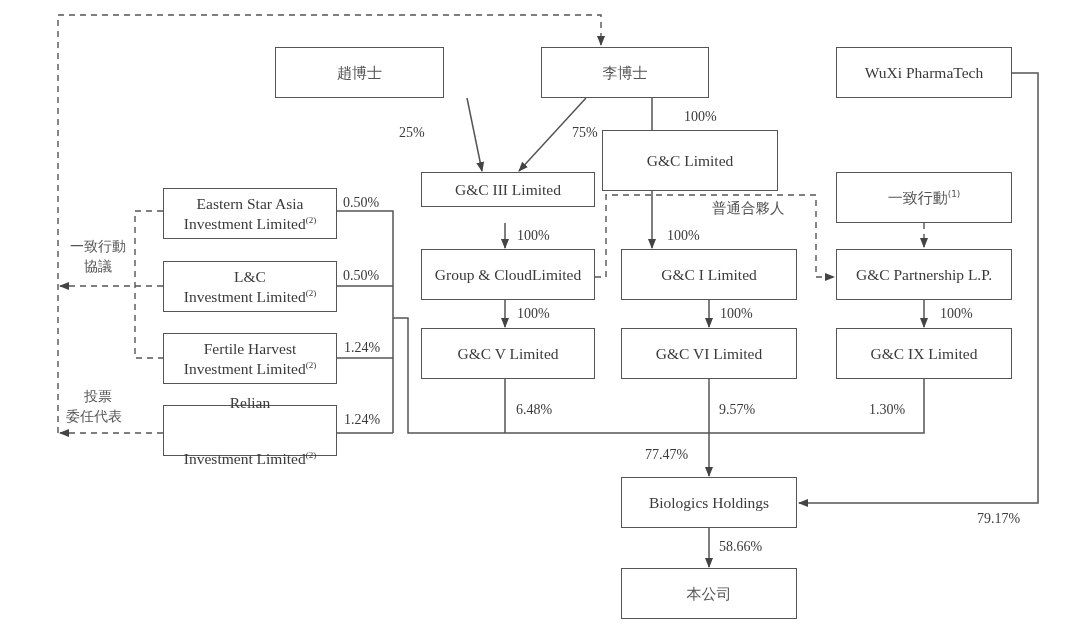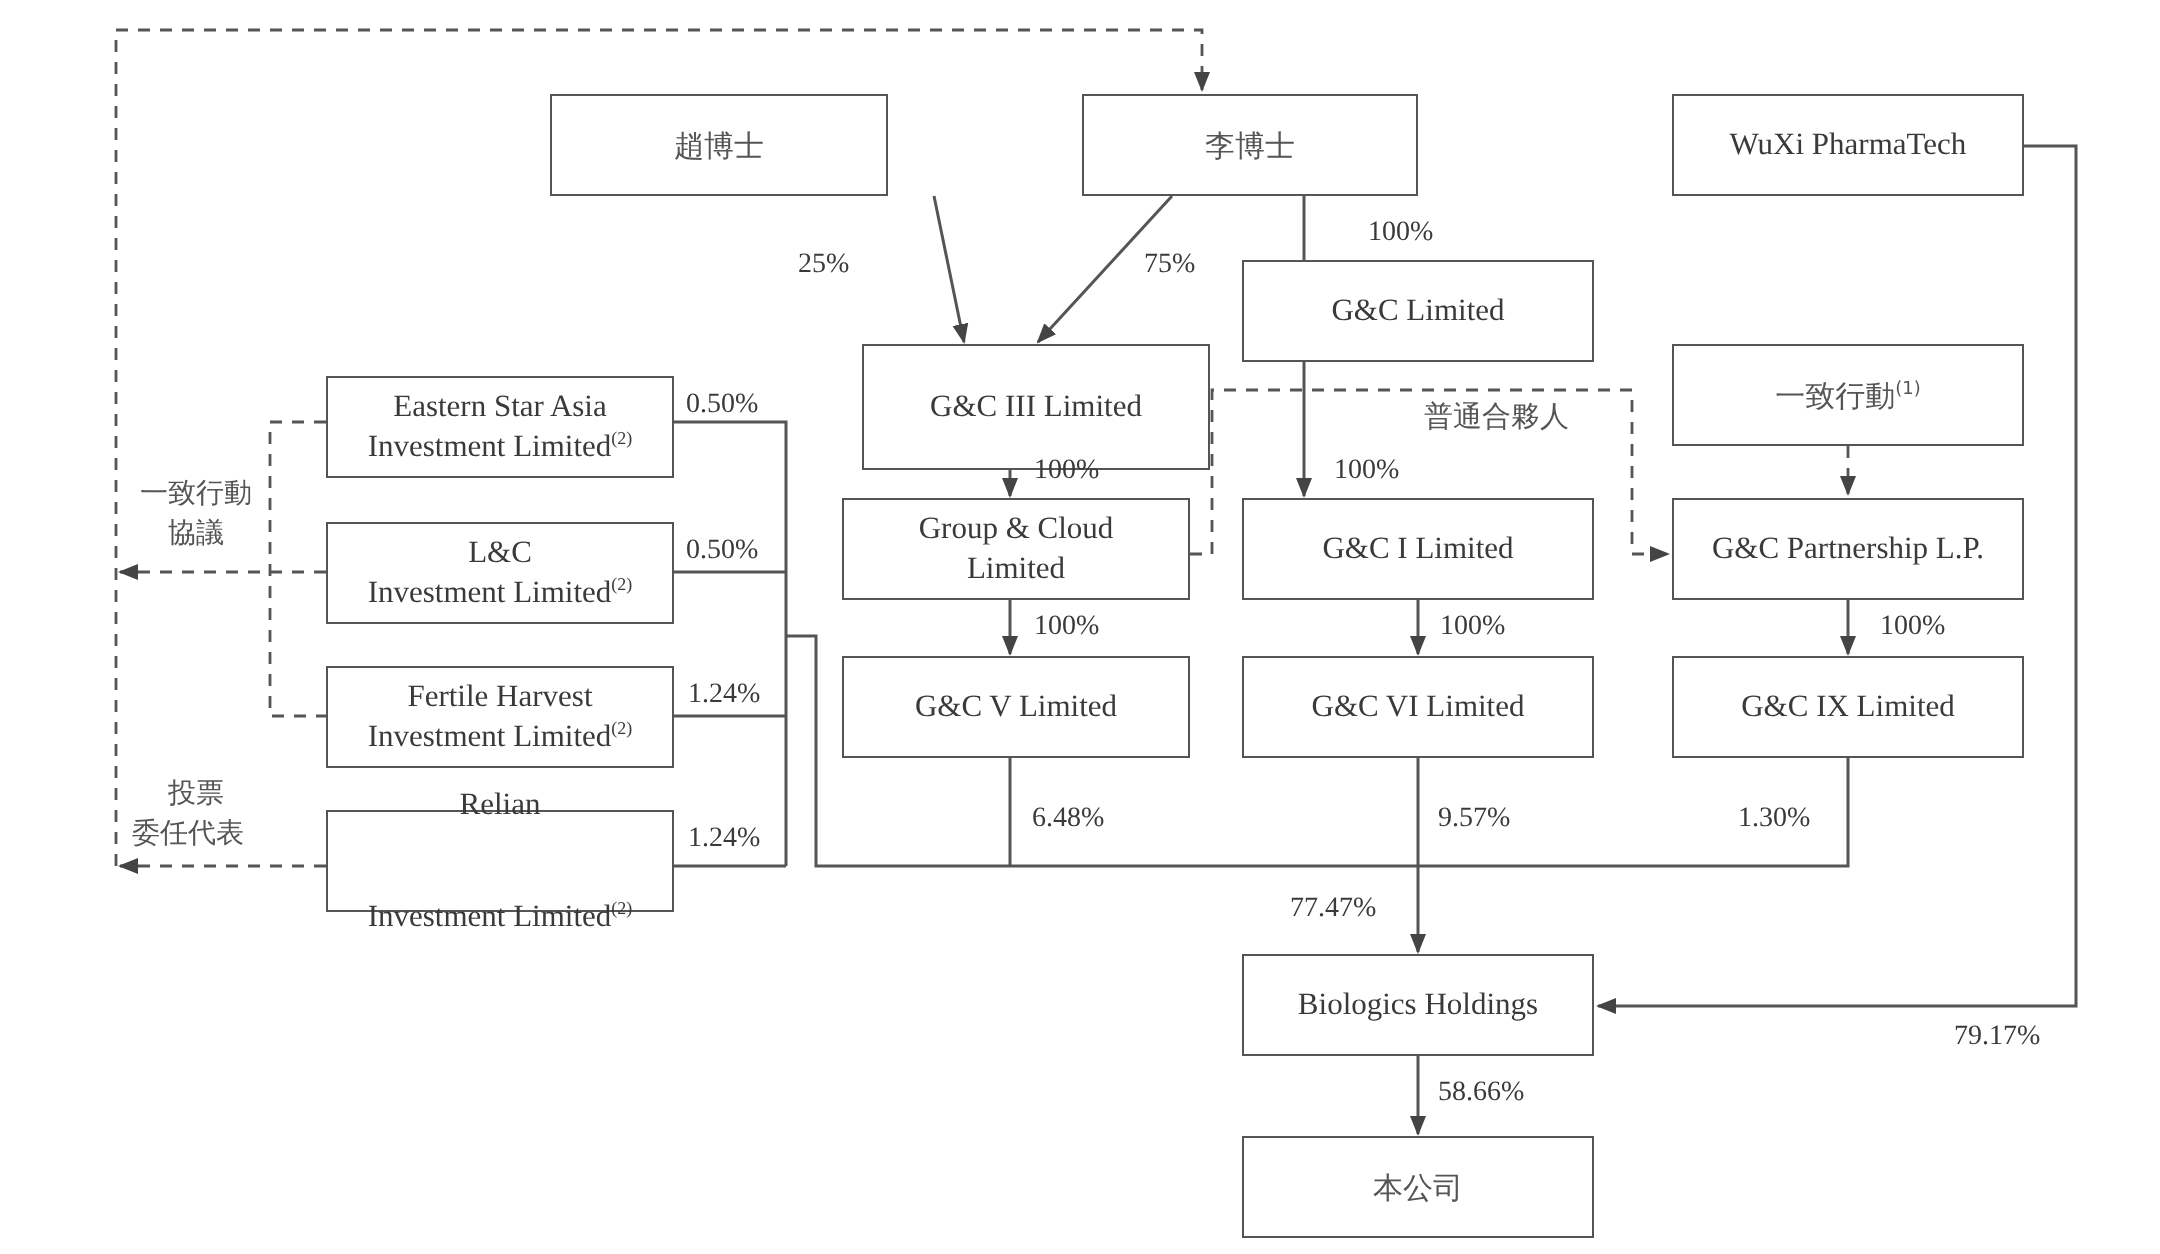--- a/index.html
+++ b/index.html
@@ -61,34 +61,34 @@
 
 <div class="box cn" style="left:275px;top:47px;width:169px;height:51px;font-size:15px;">
   <span>趙博士</span>
 </div>
 <div class="box cn" style="left:541px;top:47px;width:168px;height:51px;font-size:15px;">
   <span>李博士</span>
 </div>
 <div class="box" style="left:836px;top:47px;width:176px;height:51px;">
   <span>WuXi PharmaTech</span>
 </div>
-<div class="box" style="left:621px;top:130px;width:176px;height:51px;">
+<div class="box" style="left:602px;top:130px;width:176px;height:61px;">
   <span>G&amp;C Limited</span>
 </div>
-<div class="box" style="left:431px;top:172px;width:174px;height:63px;">
+<div class="box" style="left:421px;top:172px;width:174px;height:35px;">
   <span>G&amp;C III Limited</span>
 </div>
 <div class="box cn" style="left:836px;top:172px;width:176px;height:51px;font-size:15px;">
   <span><span style="display:inline">一致行動</span><sup>(1)</sup></span>
 </div>
 <div class="box" style="left:163px;top:188px;width:174px;height:51px;flex-direction:column;">
   <span>Eastern Star Asia</span>
   <span><span style="display:inline">Investment Limited</span><sup>(2)</sup></span>
 </div>
-<div class="box" style="left:421px;top:249px;width:174px;height:51px;flex-direction:column;">
+<div class="box" style="left:421px;top:249px;width:174px;height:51px;flex-direction:row;">
   <span>Group &amp; Cloud</span>
   <span>Limited</span>
 </div>
 <div class="box" style="left:621px;top:249px;width:176px;height:51px;">
   <span>G&amp;C I Limited</span>
 </div>
 <div class="box" style="left:836px;top:249px;width:176px;height:51px;">
   <span>G&amp;C Partnership L.P.</span>
 </div>
 <div class="box" style="left:163px;top:261px;width:174px;height:51px;flex-direction:column;">

